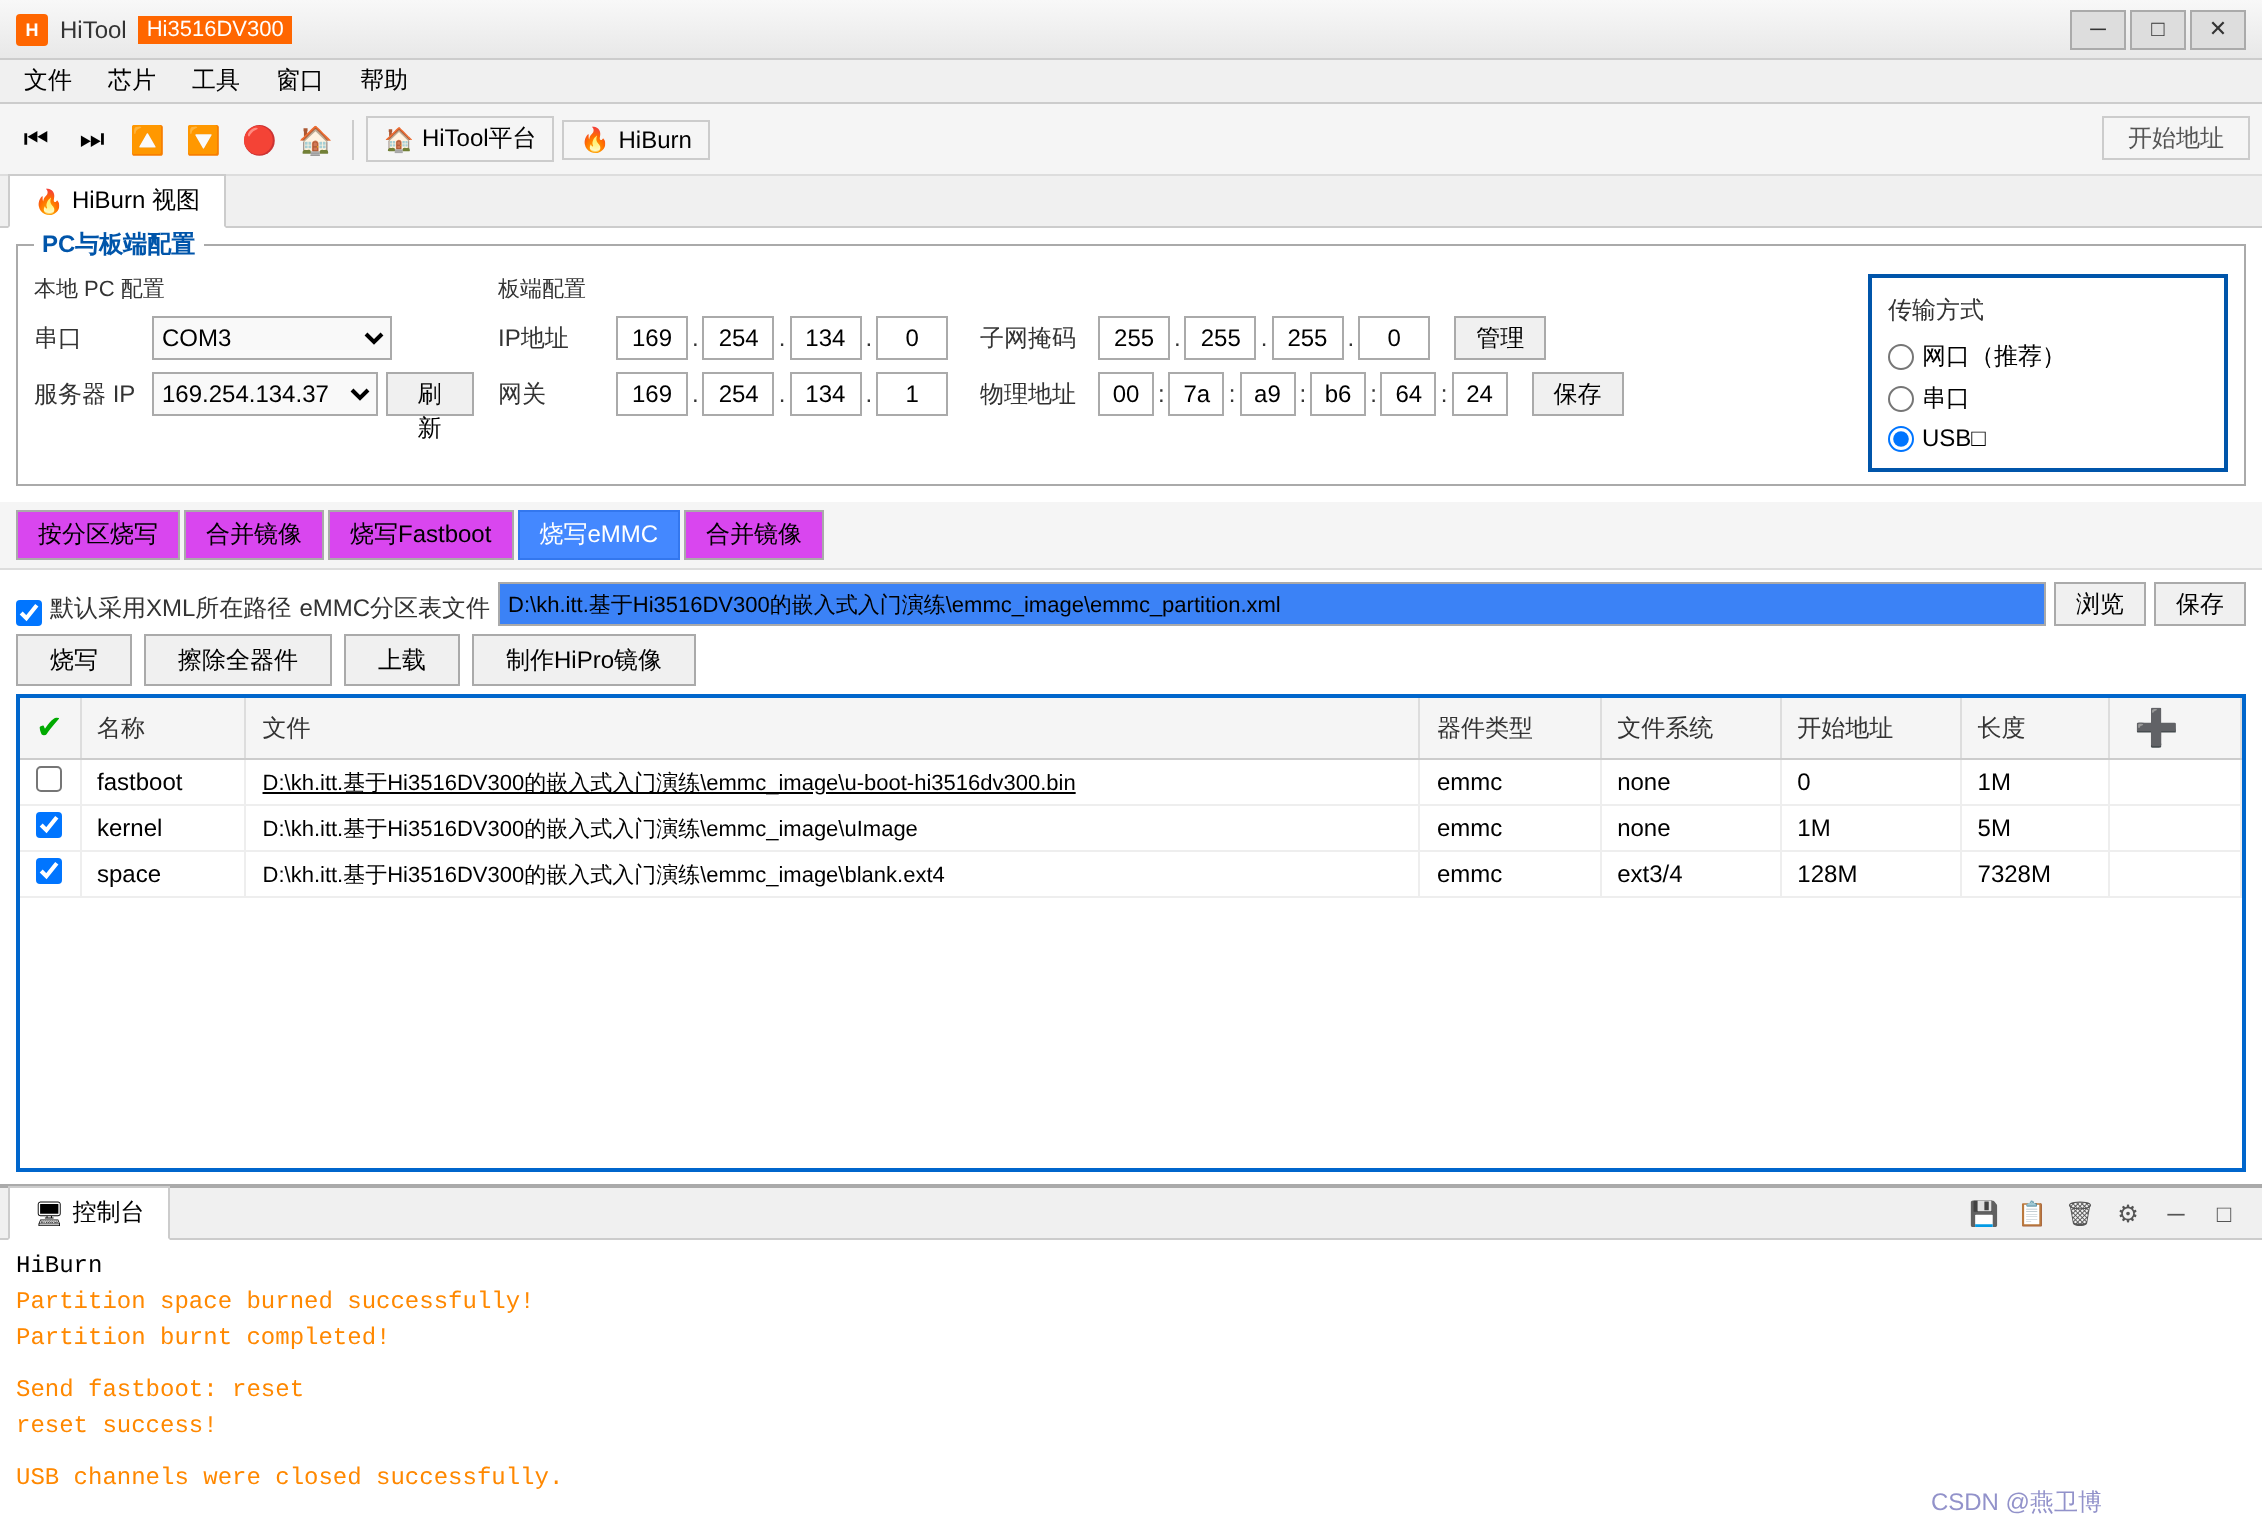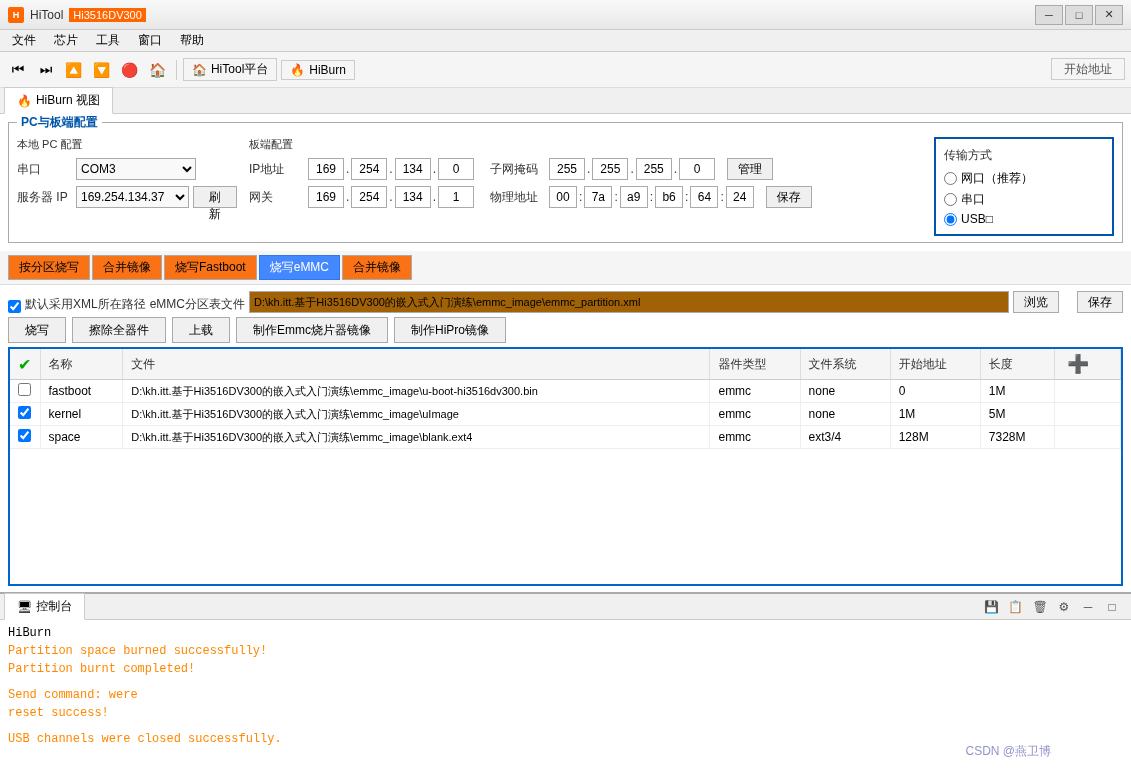--- a/index.html
+++ b/index.html
@@ -44,30 +44,30 @@
     .config-label { font-size: 12px; color: #333; min-width: 55px; }
     .config-btn { padding: 2px 10px; height: 22px; background: #f0f0f0; border: 1px solid #aaa; cursor: pointer; font-size: 12px; }
 
     .radio-group { display: flex; flex-direction: column; gap: 4px; }
     .radio-row { display: flex; align-items: center; gap: 4px; font-size: 12px; }
     .radio-row input[type="radio"] { margin: 0; }
     .transfer-title { font-size: 12px; color: #333; margin-bottom: 6px; }
 
     
     .inner-tab-bar { display: flex; align-items: center; padding: 4px 8px; gap: 2px; background: #f5f5f5; border-bottom: 1px solid #ddd; }
-    .inner-tab { padding: 3px 10px; border: 1px solid #aaa; background: #f97316; cursor: pointer; font-size: 12px; }
+    .inner-tab { padding: 3px 10px; border: 1px solid #aaa; background: #d946ef; cursor: pointer; font-size: 12px; }
     .inner-tab.active { background: #4488ff; color: white; border-color: #3377ee; }
 
     
     .emmc-section { padding: 6px 8px; flex: 1; display: flex; flex-direction: column; gap: 4px; overflow: hidden; }
     .xml-row { display: flex; align-items: flex-end; gap: 4px; }
     .xml-checkbox { margin: 0; }
     .xml-label { font-size: 12px; color: #333; }
-    .xml-input { flex: 1; height: 22px; border: 1px solid #aaa; padding: 0 4px; font-size: 11px; background: #a16207; }
-    .xml-btns { display: flex; gap: 18px; }
+    .xml-input { flex: 1; height: 22px; border: 1px solid #aaa; padding: 0 4px; font-size: 11px; background: #3b82f6; }
+    .xml-btns { display: flex; gap: 4px; }
 
     .action-bar { display: flex; gap: 6px; align-items: center; }
     .action-btn { padding: 4px 16px; height: 26px; background: #f0f0f0; border: 1px solid #aaa; cursor: pointer; font-size: 12px; }
 
     
     .data-table { border: 2px solid #0066cc; flex: 1; overflow: auto; }
     .data-table table { width: 100%; border-collapse: collapse; font-size: 12px; }
     .data-table th { background: #f5f5f5; border-bottom: 1px solid #ccc; border-right: 1px solid #ddd; padding: 4px 8px; text-align: left; font-weight: normal; color: #333; }
     .data-table td { border-bottom: 1px solid #eee; border-right: 1px solid #eee; padding: 3px 8px; vertical-align: middle; }
     .check-col { width: 30px; text-align: center; }
@@ -263,21 +263,20 @@
       <div class="xml-btns">
         <button class="config-btn">浏览</button>
         <button class="config-btn">保存</button>
       </div>
     </div>
 
     <div class="action-bar">
       <button class="action-btn">烧写</button>
       <button class="action-btn">擦除全器件</button>
       <button class="action-btn">上载</button>
-      <button class="action-btn">制作Emmc烧片器镜像</button>
       <button class="action-btn">制作HiPro镜像</button>
     </div>
 
     <div class="data-table">
       <table>
         <thead>
           <tr>
             <th class="check-col">
               <span class="green-check">✔</span>
             </th>
@@ -291,21 +290,21 @@
               <span class="add-btn">➕</span>
             </th>
           </tr>
         </thead>
         <tbody id="table-body">
         <tr>
       <td class="check-col">
         <input type="checkbox" style="">
       </td>
       <td>fastboot</td>
-      <td style="font-size:11px;">D:\kh.itt.基于Hi3516DV300的嵌入式入门演练\emmc_image\u-boot-hi3516dv300.bin</td>
+      <td style="font-size:11px;text-decoration:underline;">D:\kh.itt.基于Hi3516DV300的嵌入式入门演练\emmc_image\u-boot-hi3516dv300.bin</td>
       <td>emmc</td>
       <td>none</td>
       <td>0</td>
       <td>1M</td>
       <td></td>
     </tr>
             <tr>
       <td class="check-col">
         <input type="checkbox" checked="" style="">
       </td>
@@ -347,21 +346,21 @@
         <button class="console-btn">⚙</button>
         <button class="console-btn">─</button>
         <button class="console-btn">□</button>
       </div>
     </div>
     <div class="console-content" id="console-content">
     <div class="console-line">HiBurn</div>
         <div class="console-line orange">Partition space burned successfully!</div>
         <div class="console-line orange">Partition burnt completed!</div>
         <div class="console-line empty"></div>
-        <div class="console-line orange">Send command:   were</div>
+        <div class="console-line orange">Send fastboot:   reset</div>
         <div class="console-line orange">reset success!</div>
         <div class="console-line empty"></div>
         <div class="console-line orange">USB channels were closed successfully.</div>
       </div>
   </div>
 
 </div>
 
 <div class="watermark">CSDN @燕卫博</div>
 

